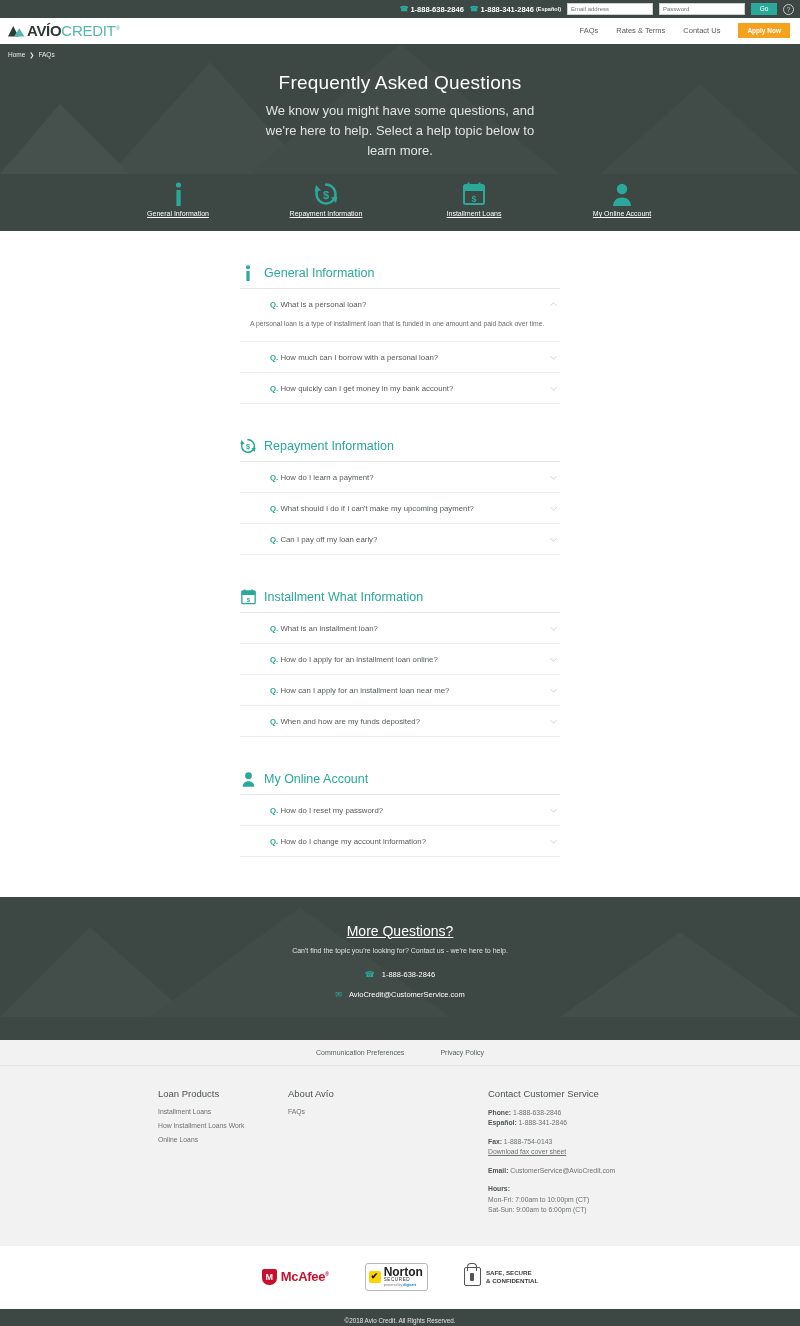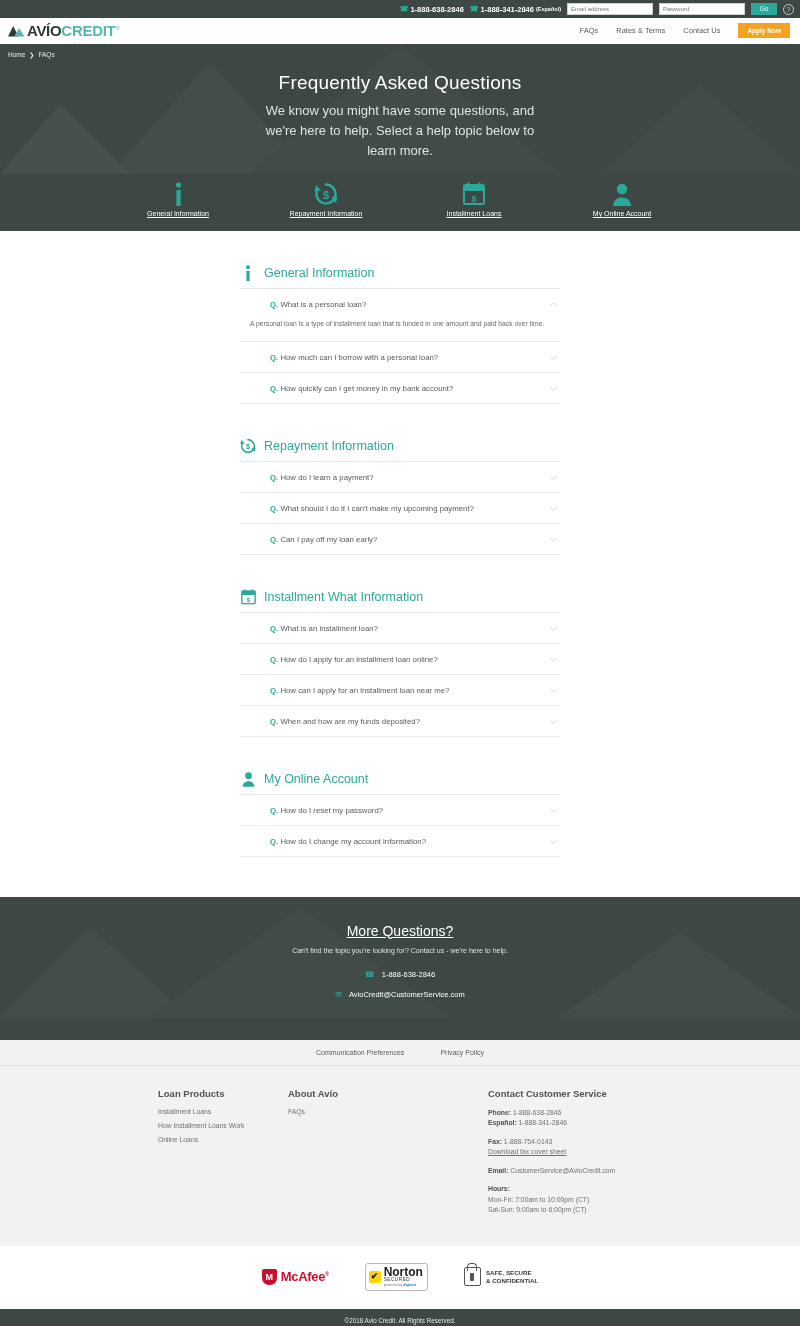--- a/index.html
+++ b/index.html
@@ -75,21 +75,21 @@
     display: flex;
     align-items: center;
     justify-content: space-between;
     padding: 0 10px 0 8px;
     border-bottom: 1px solid #ffffff;
   }
   .logo { display: flex; align-items: center; gap: 1px; }
   .logo-mark { width: 18px; height: 13px; display: block; }
   .logo-text { font-size: 15px; letter-spacing: -0.3px; line-height: 1; }
   .logo-text .avio { color: #2f3a38; font-weight: bold; }
-  .logo-text .credit { color: #52b8b0; font-weight: bold; }
+  .logo-text .credit { color: #52b8b0; font-weight: normal; }
   .logo-text .reg { font-size: 6px; vertical-align: super; color: #52b8b0; }
   .main-nav { display: flex; align-items: center; gap: 18px; }
   .nav-link {
     font-size: 7.5px;
     color: #5a5a5a;
     text-decoration: none;
     cursor: pointer;
   }
   .apply-btn {
     background: #f5a21e;
@@ -249,21 +249,21 @@
     display: flex;
     padding: 22px 0 30px 0;
   }
   .fm-col { padding-left: 0; }
   .fm-col.c1 { width: 130px; margin-left: 158px; }
   .fm-col.c2 { width: 200px; }
   .fm-col.c3 { width: 240px; }
   .fm-title {
     font-size: 9.5px;
     color: #4d5451;
-    font-weight: bold;
+    font-weight: normal;
     margin: 0 0 9px 0;
   }
   .fm-link {
     display: block;
     font-size: 6.8px;
     color: #6c726f;
     text-decoration: none;
     margin-bottom: 7px;
     cursor: pointer;
   }

